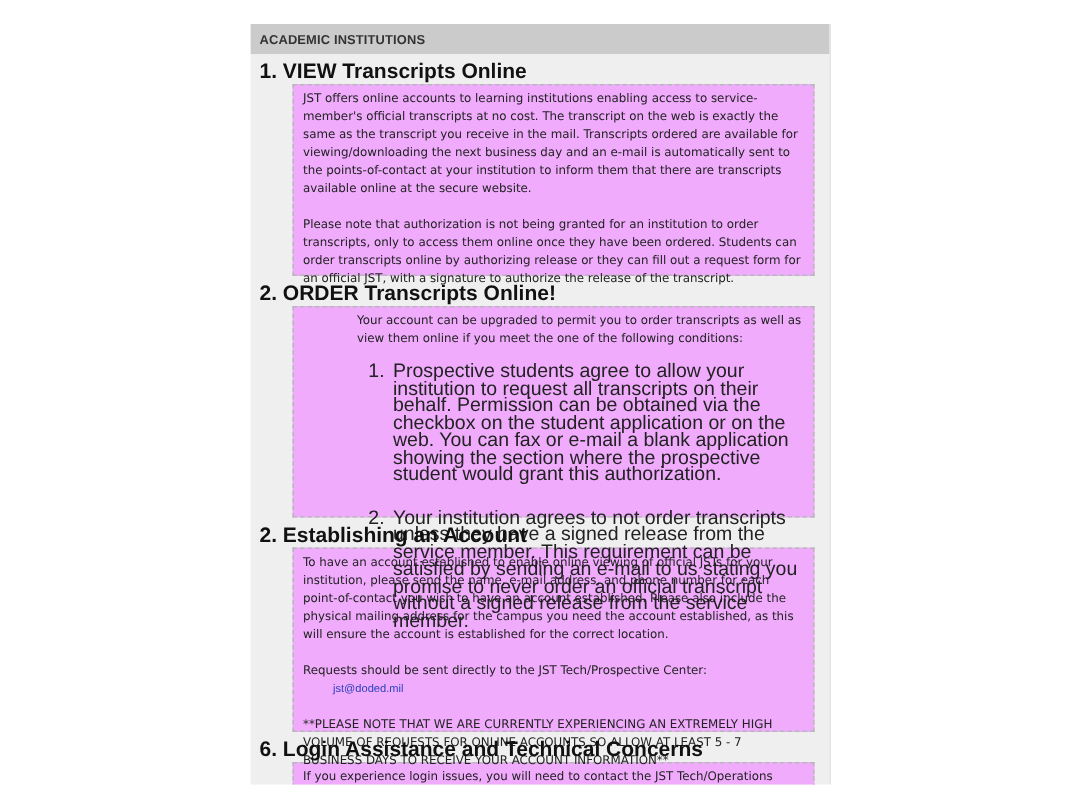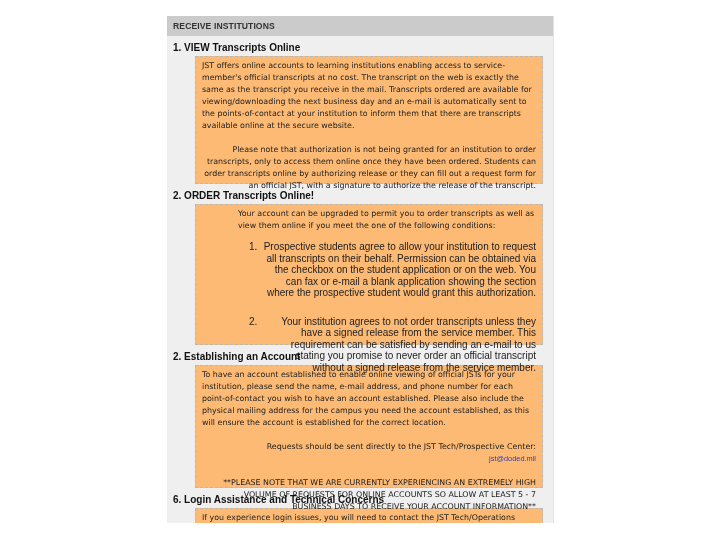--- a/index.html
+++ b/index.html
@@ -1,36 +1,36 @@
 <!DOCTYPE html>
 <html><head>
 <meta charset="utf-8">
 <style>
   html, body { margin:0; padding:0; background:#ffffff; }
   body { width:720px; height:540px; position:relative; overflow:hidden; font-family:"DejaVu Sans", sans-serif; }
   .panel { position:absolute; left:167px; top:16px; width:386px; height:507px; background:#efefef; overflow:hidden; border-right:1px solid #e4e4e4; }
   .panel-header { height:20px; background:#cbcbcb; color:#333; font-family:"Liberation Sans", sans-serif; font-weight:bold; font-size:8.6px; line-height:20px; padding-left:6px; letter-spacing:0.1px; }
-  .section-title { font-family:"Liberation Sans", sans-serif; font-weight:bold; font-size:10px; color:#111; padding:5px 0 0 6px; height:13px; line-height:13px; }
-  .box { margin:2px 10px 0 28px; background:#fdba74; border:1px dashed #b8b8b8; padding:3px 6px 5px 6px; font-size:7.9px; line-height:12px; color:#222; }
+  .section-title { font-family:"Liberation Sans", sans-serif; font-weight:bold; font-size:14px; color:#111; padding:5px 0 0 6px; height:13px; line-height:13px; }
+  .box { margin:2px 10px 0 28px; background:#f0abfc; border:1px dashed #b8b8b8; padding:3px 6px 5px 6px; font-size:7.9px; line-height:12px; color:#222; }
   .box p { margin:0; }
-  .box p + p { margin-top:12px;text-align:right; }
-  .box ol { margin:9px 0 6px 0; padding-left:22px; font-family:"Liberation Sans", sans-serif; font-size:10px; line-height:11.5px;text-align:right; }
+  .box p + p { margin-top:12px; }
+  .box ol { margin:9px 0 6px 0; padding-left:22px; font-family:"Liberation Sans", sans-serif; font-size:13px; line-height:11.5px; }
   .box ol li { padding-left:2px; }
   .box ol li + li { margin-top:17px; }
   .link { color:#2a3fbf; font-family:"Liberation Sans", sans-serif; font-size:7.4px; text-decoration:none;margin-left:20px; }
   b { font-weight:normal; }
   #s1 .box { height:118px; }
   #s2 .box { height:131px;padding-left:42px; }
   #s3 .box { height:113px; }
 </style>
 </head>
 <body>
 
 <div class="panel">
-  <div class="panel-header">RECEIVE INSTITUTIONS</div>
+  <div class="panel-header">ACADEMIC INSTITUTIONS</div>
 
   <div id="s1">
     <div class="section-title">1. VIEW Transcripts Online</div>
     <div class="box">
       <p>JST offers online accounts to learning institutions enabling access to service-member's official transcripts at no cost. The transcript on the web is exactly the same as the transcript you receive in the mail. Transcripts ordered are available for viewing/downloading the next business day and an e-mail is automatically sent to the points-of-contact at your institution to inform them that there are transcripts available online at the secure website.</p>
       <p>Please note that authorization is not being granted for an institution to order transcripts, only to access them online once they have been ordered. Students can order transcripts online by authorizing release or they can fill out a request form for an official JST, with a signature to authorize the release of the transcript.</p>
     </div>
   </div>
 
   <div id="s2">

